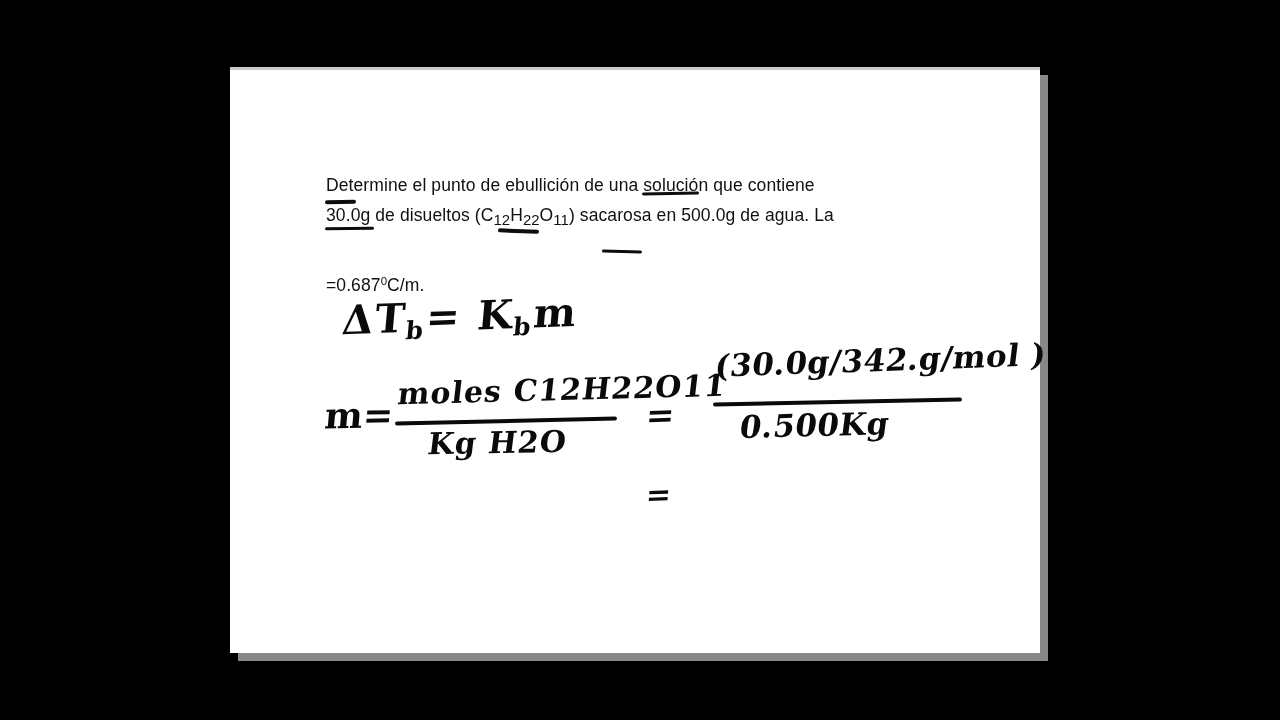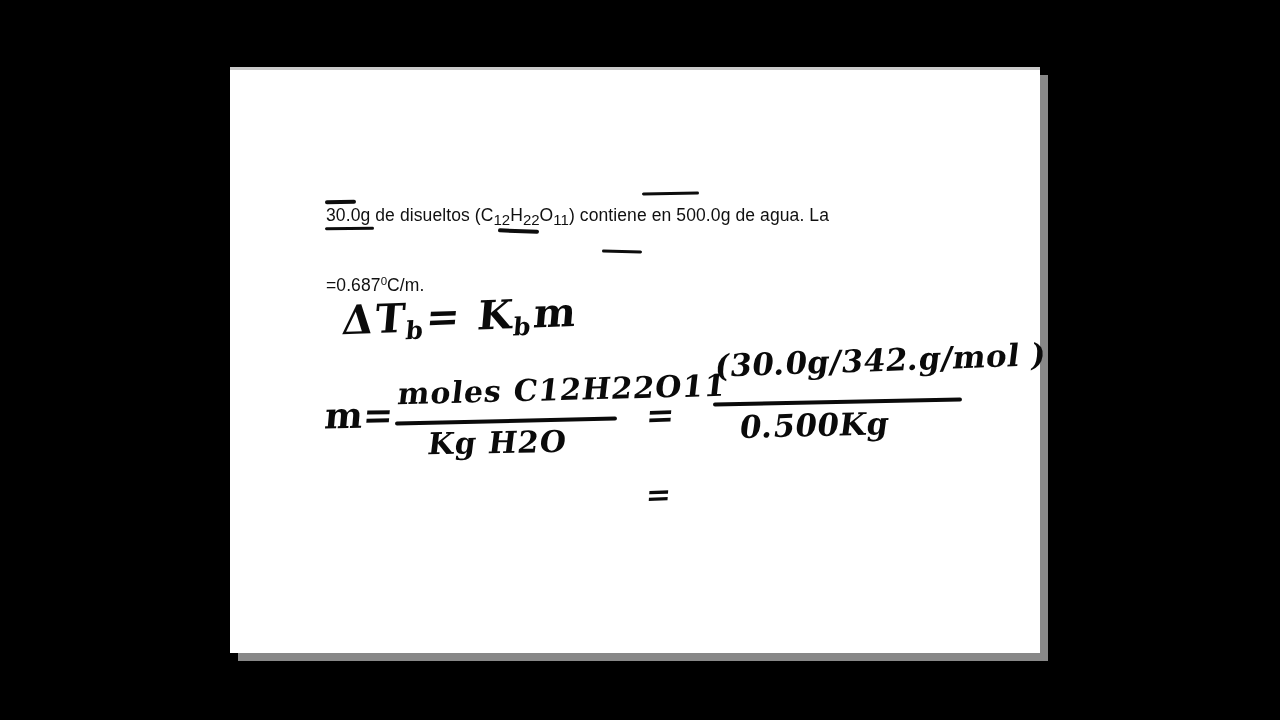--- a/index.html
+++ b/index.html
@@ -150,22 +150,22 @@
   }
 </style>
 </head>
 <body>
 
 <div id="stage">
 
   <div id="slide">
 
     <div class="problem-text">
-      <br>
-      <span><span>30.0g de disueltos (C</span><sub>12</sub><span>H</span><sub>22</sub><span>O</span><sub>11</sub><span>) contiene en 500.0g de agua. La</span></span><br>
+      <span>Determine el punto de ebullición de una solución que contiene</span><br>
+      <span><span>30.0g de disueltos (C</span><sub>12</sub><span>H</span><sub>22</sub><span>O</span><sub>11</sub><span>) sacarosa en 500.0g de agua. La</span></span><br>
       <br>
       <span><span>=0.687</span><sup>0</sup><span>C/m.</span></span>
     </div>
 
     <div class="pen-underline" id="ul-1"></div>
     <div class="pen-underline" id="ul-2"></div>
     <div class="pen-underline" id="ul-3"></div>
     <div class="pen-underline" id="ul-4"></div>
     <div class="pen-underline" id="ul-5"></div>
 

